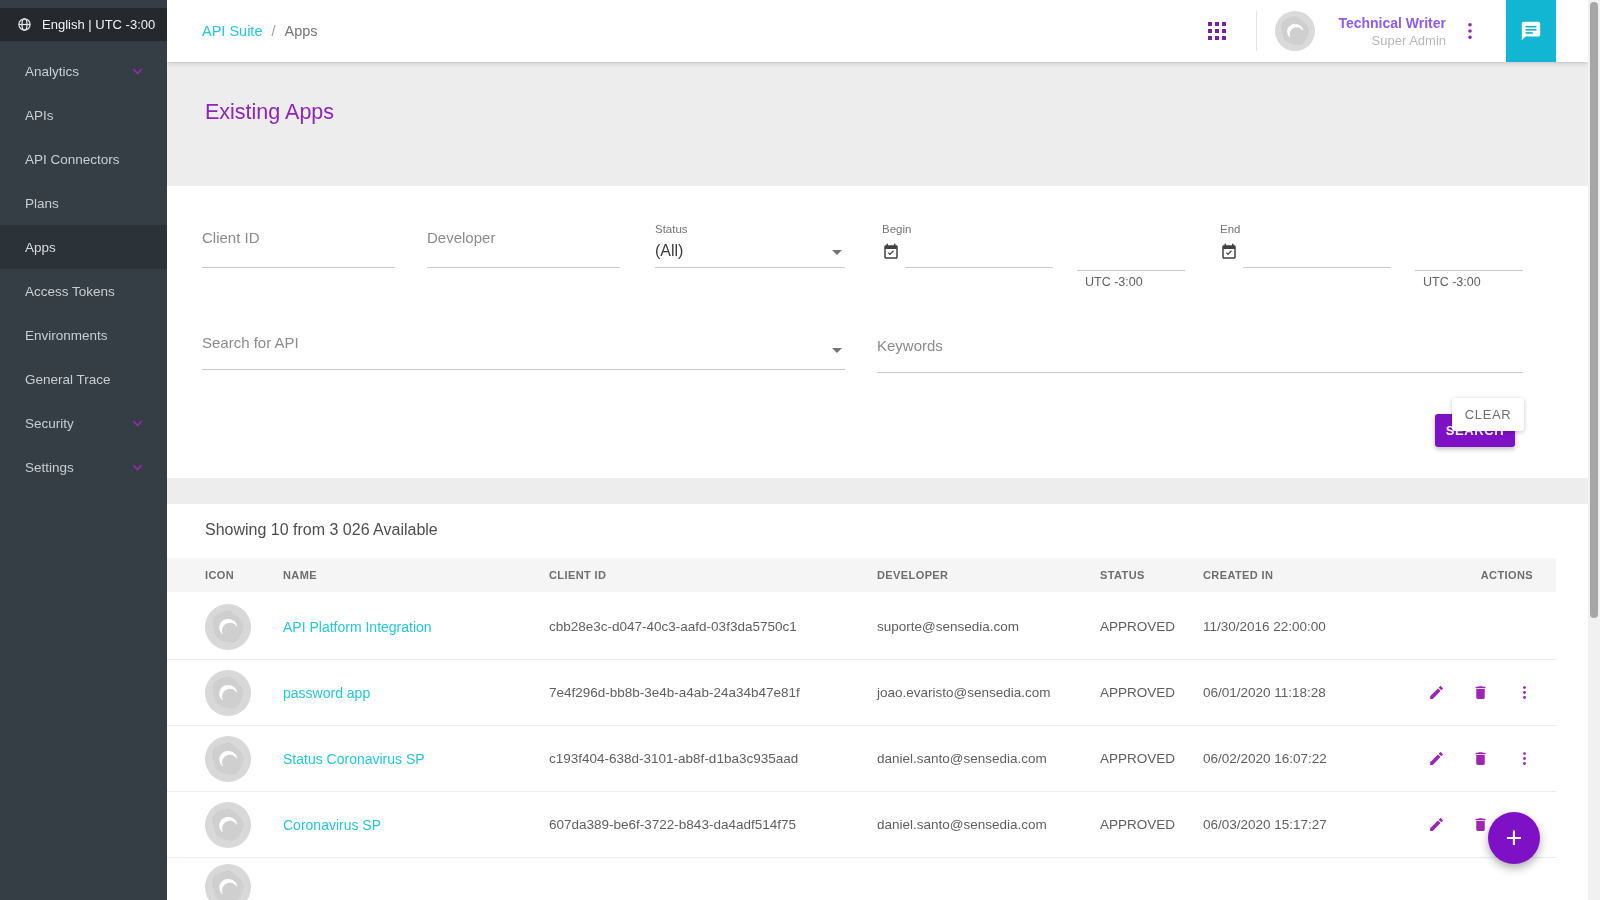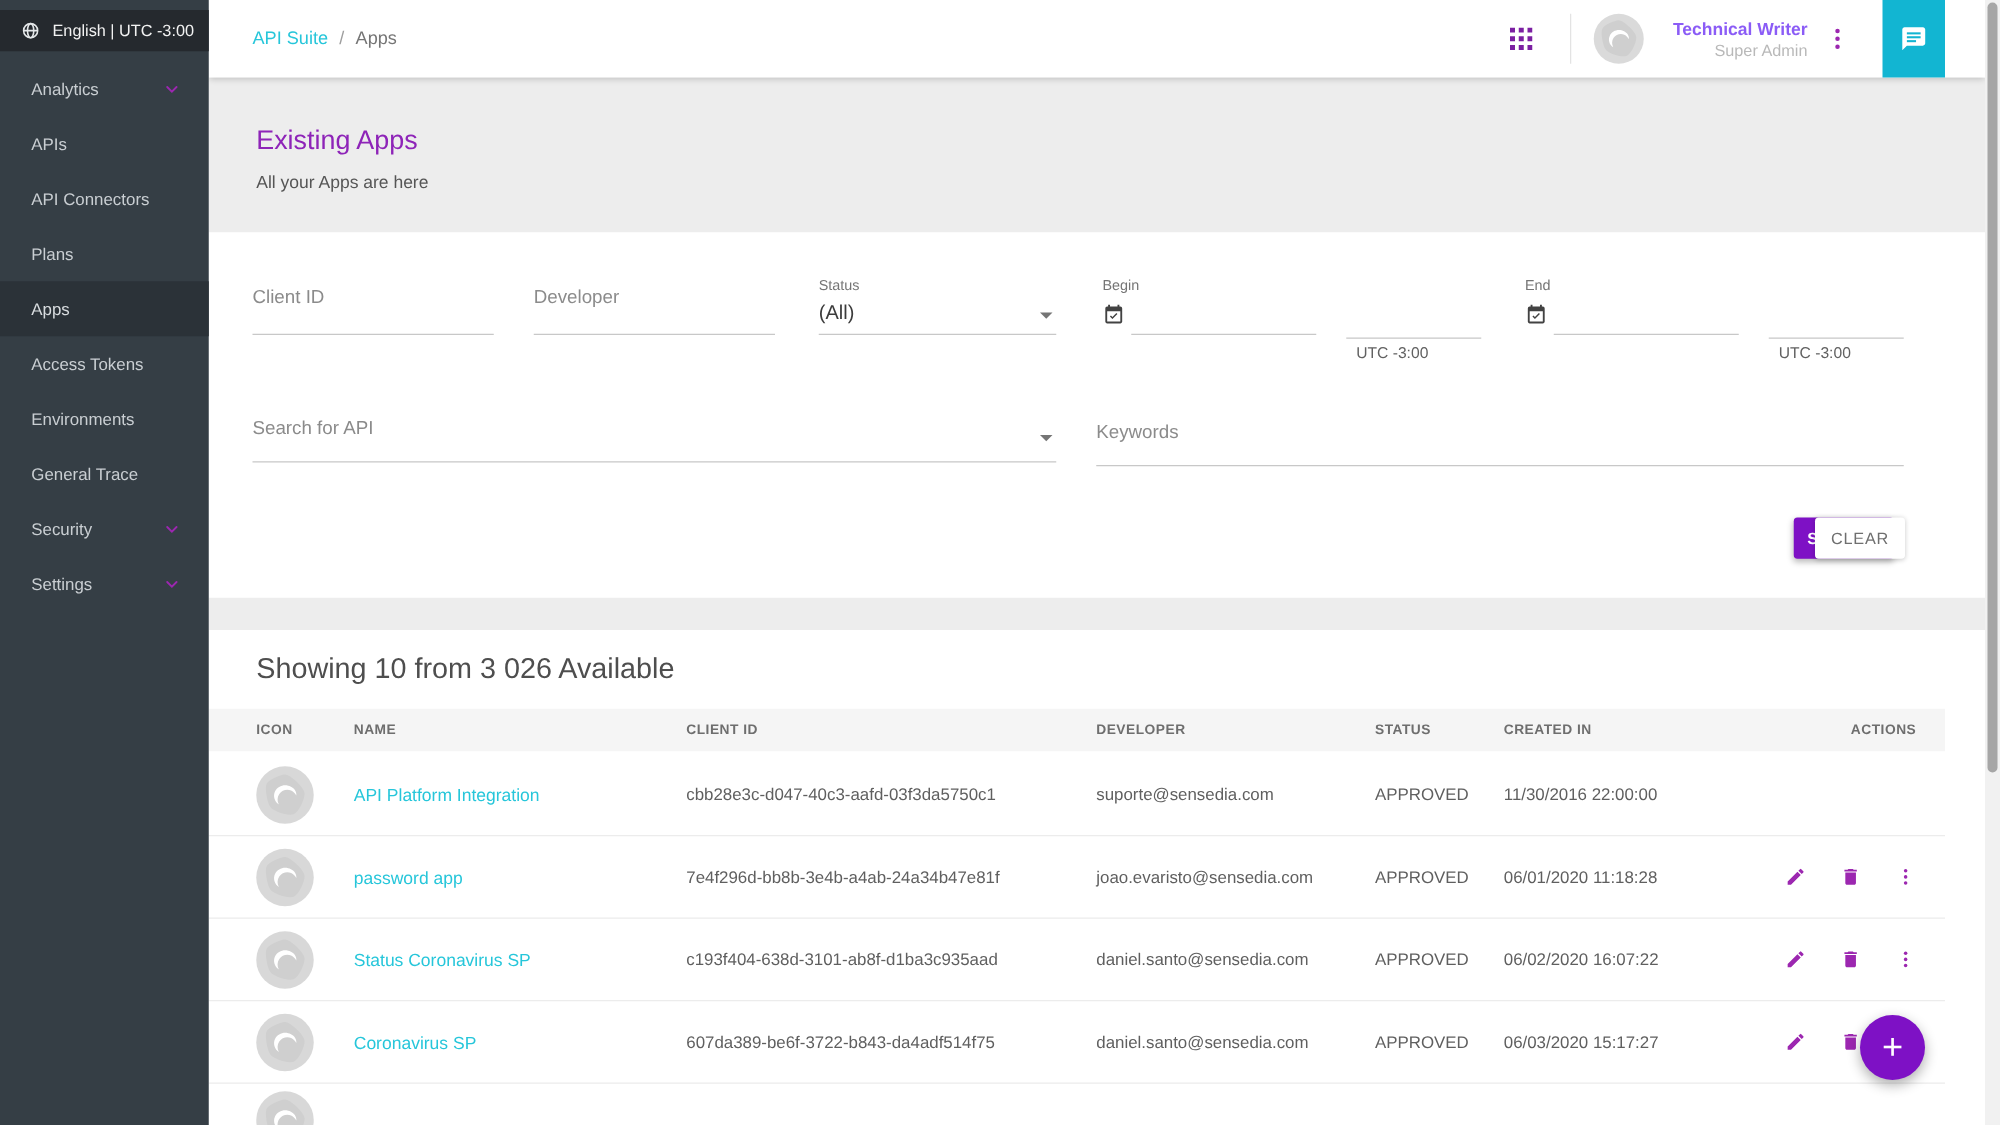--- a/index.html
+++ b/index.html
@@ -48,29 +48,29 @@
   .tinput::placeholder { color:#8B8B8B; opacity:1; }
   .flabel { position:absolute; font-size:11.5px; color:#757575; }
   .sel-value { position:absolute; left:0; bottom:7px; font-size:16px; color:#3C3C3C; }
   .caret { position:absolute; right:3px; bottom:12px; width:0; height:0;
            border-left:5px solid transparent; border-right:5px solid transparent; border-top:5px solid #757575; }
   .cal-icon { position:absolute; width:18px; height:18px; cursor:pointer; }
   .utc { position:absolute; font-size:12.5px; color:#616161; }
   .btn-search { position:absolute; left:1268px; top:228px; width:80px; height:33px; border:none; border-radius:3px;
                 background:var(--accent-purple,#7E11C5); color:#fff; font-size:13px; font-weight:bold; letter-spacing:.6px;
                 box-shadow:0 2px 5px rgba(0,0,0,.28); cursor:pointer; font-family:"Liberation Sans",sans-serif; }
-  .btn-clear { position:absolute; left:1285px; top:228px; width:72px; height:33px; border:none; border-radius:3px;
+  .btn-clear { position:absolute; left:1285px; top:212px; width:72px; height:33px; border:none; border-radius:3px;
                background:#fff; color:#6F6F6F; font-size:13px; letter-spacing:.6px;
                box-shadow:0 1px 4px rgba(0,0,0,.22); cursor:pointer; font-family:"Liberation Sans",sans-serif; }
 
   .gap-band { height:26px; background:#EDEDED; }
 
   
   .results { background:#fff; padding-top:17px; }
-  .summary { margin-left:38px; font-size:23px; color:#4E4E4E; font-weight:400; margin-bottom:19px; }
+  .summary { margin-left:38px; font-size:16px; color:#4E4E4E; font-weight:400; margin-bottom:19px; }
   .thead, .row { display:grid; grid-template-columns:78px 266px 328px 223px 103px 187px 1fr;
                  align-items:center; padding-left:38px; padding-right:23px; margin-right:32px; }
   .thead { height:34px; background:#F5F5F5; }
   .th { font-size:11px; font-weight:bold; color:#6E6E6E; letter-spacing:.4px; }
   .th.right { text-align:right; }
   .tbody { margin-top:2px; }
   .row { height:66px; border-bottom:1px solid #ECECEC; }
   .app-icon { width:46px; height:46px; border-radius:50%; background:#D8D8D8; display:flex; align-items:center; justify-content:center; }
   .cell-name { color:var(--link-cyan,#26C6DA); font-size:14px; cursor:pointer; }
   .cell { font-size:13.5px; color:#5F5F5F; }
@@ -186,21 +186,20 @@
           <rect x="6" y="6.4" width="12" height="1.8" fill="#12B5D2"></rect>
           <rect x="6" y="9.8" width="12" height="1.8" fill="#12B5D2"></rect>
           <rect x="6" y="13.2" width="8" height="1.8" fill="#12B5D2"></rect>
         </svg>
       </button>
     </div>
   </header>
 
   <div class="header-band">
     <div class="page-title">Existing Apps</div>
-    <div class="page-subtitle">All your Apps are here</div>
   </div>
 
   <section class="filters">
 
     <div class="tfield" style="left:35px; top:30px; width:193px; height:52px;">
       <input class="tinput" type="text" placeholder="Client ID" style="">
     </div>
 
     <div class="tfield" style="left:260px; top:30px; width:193px; height:52px;">
       <input class="tinput" type="text" placeholder="Developer" style="">

